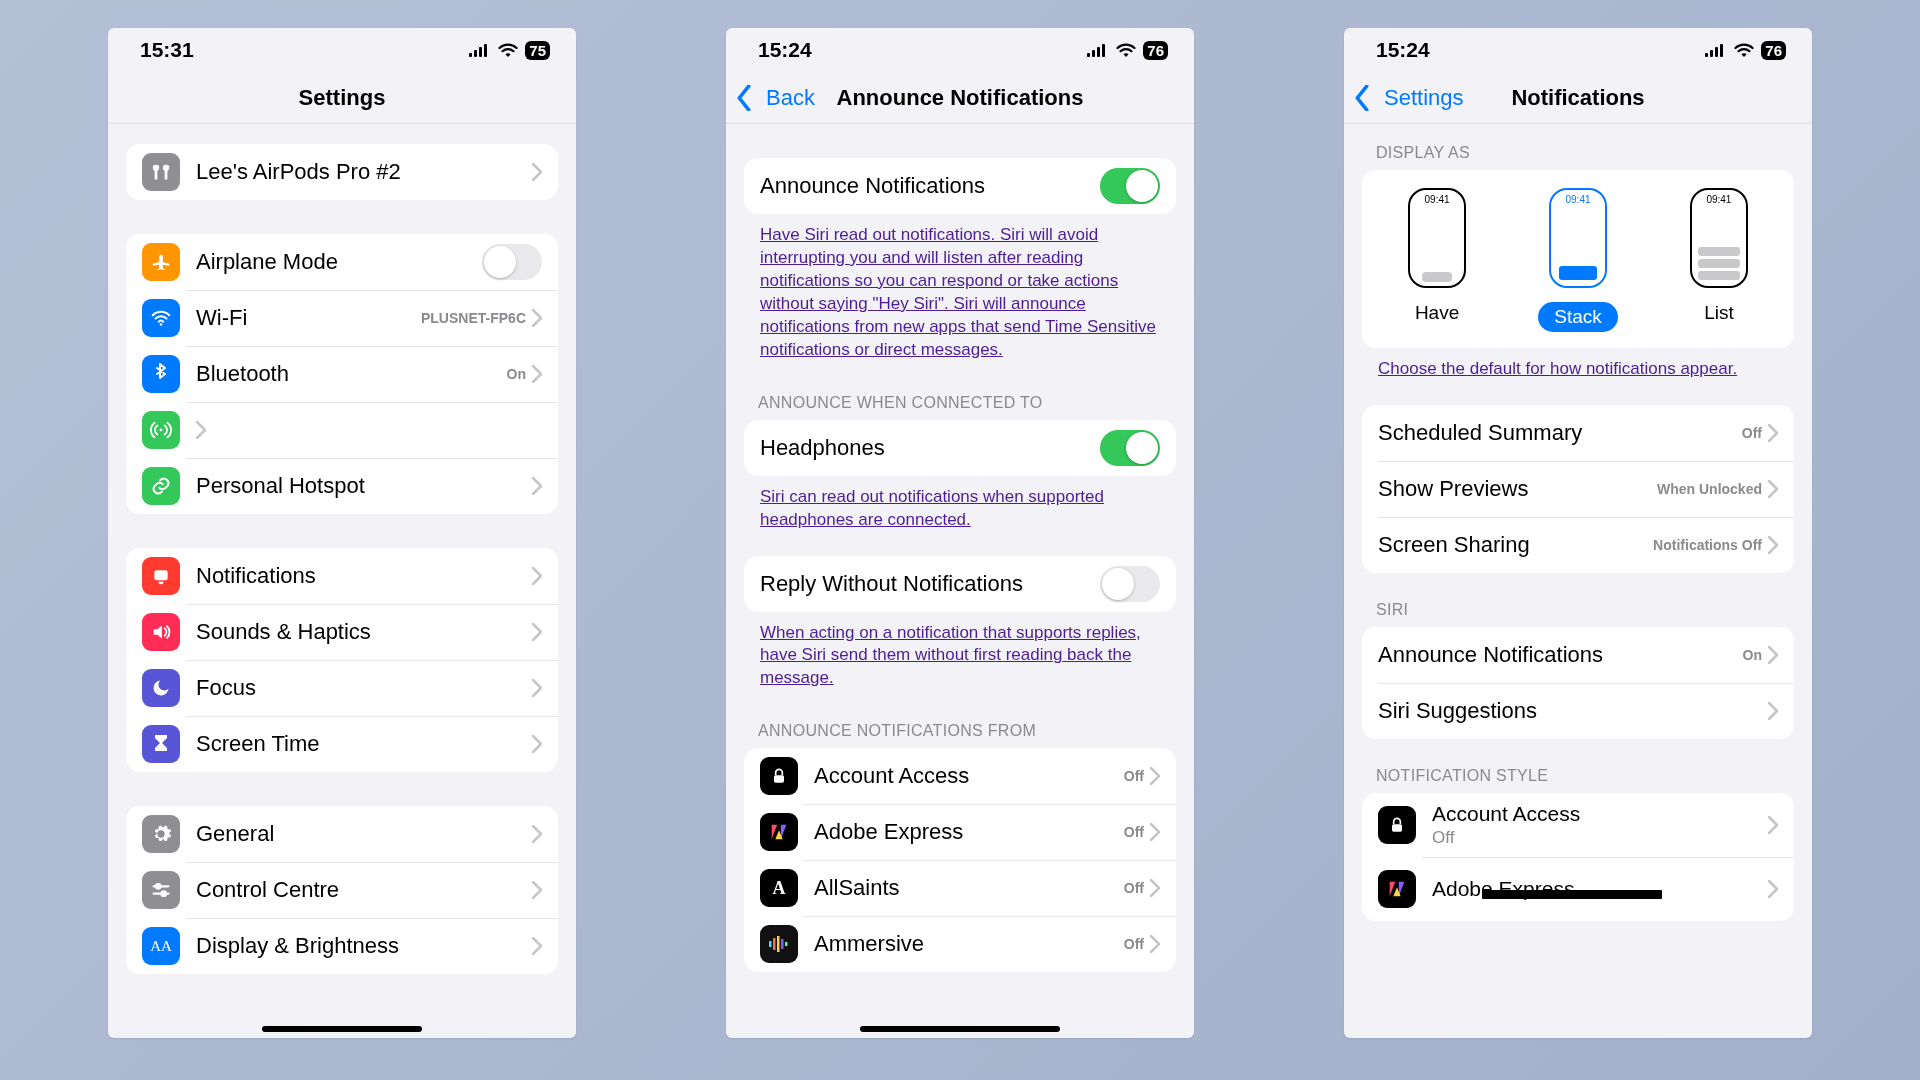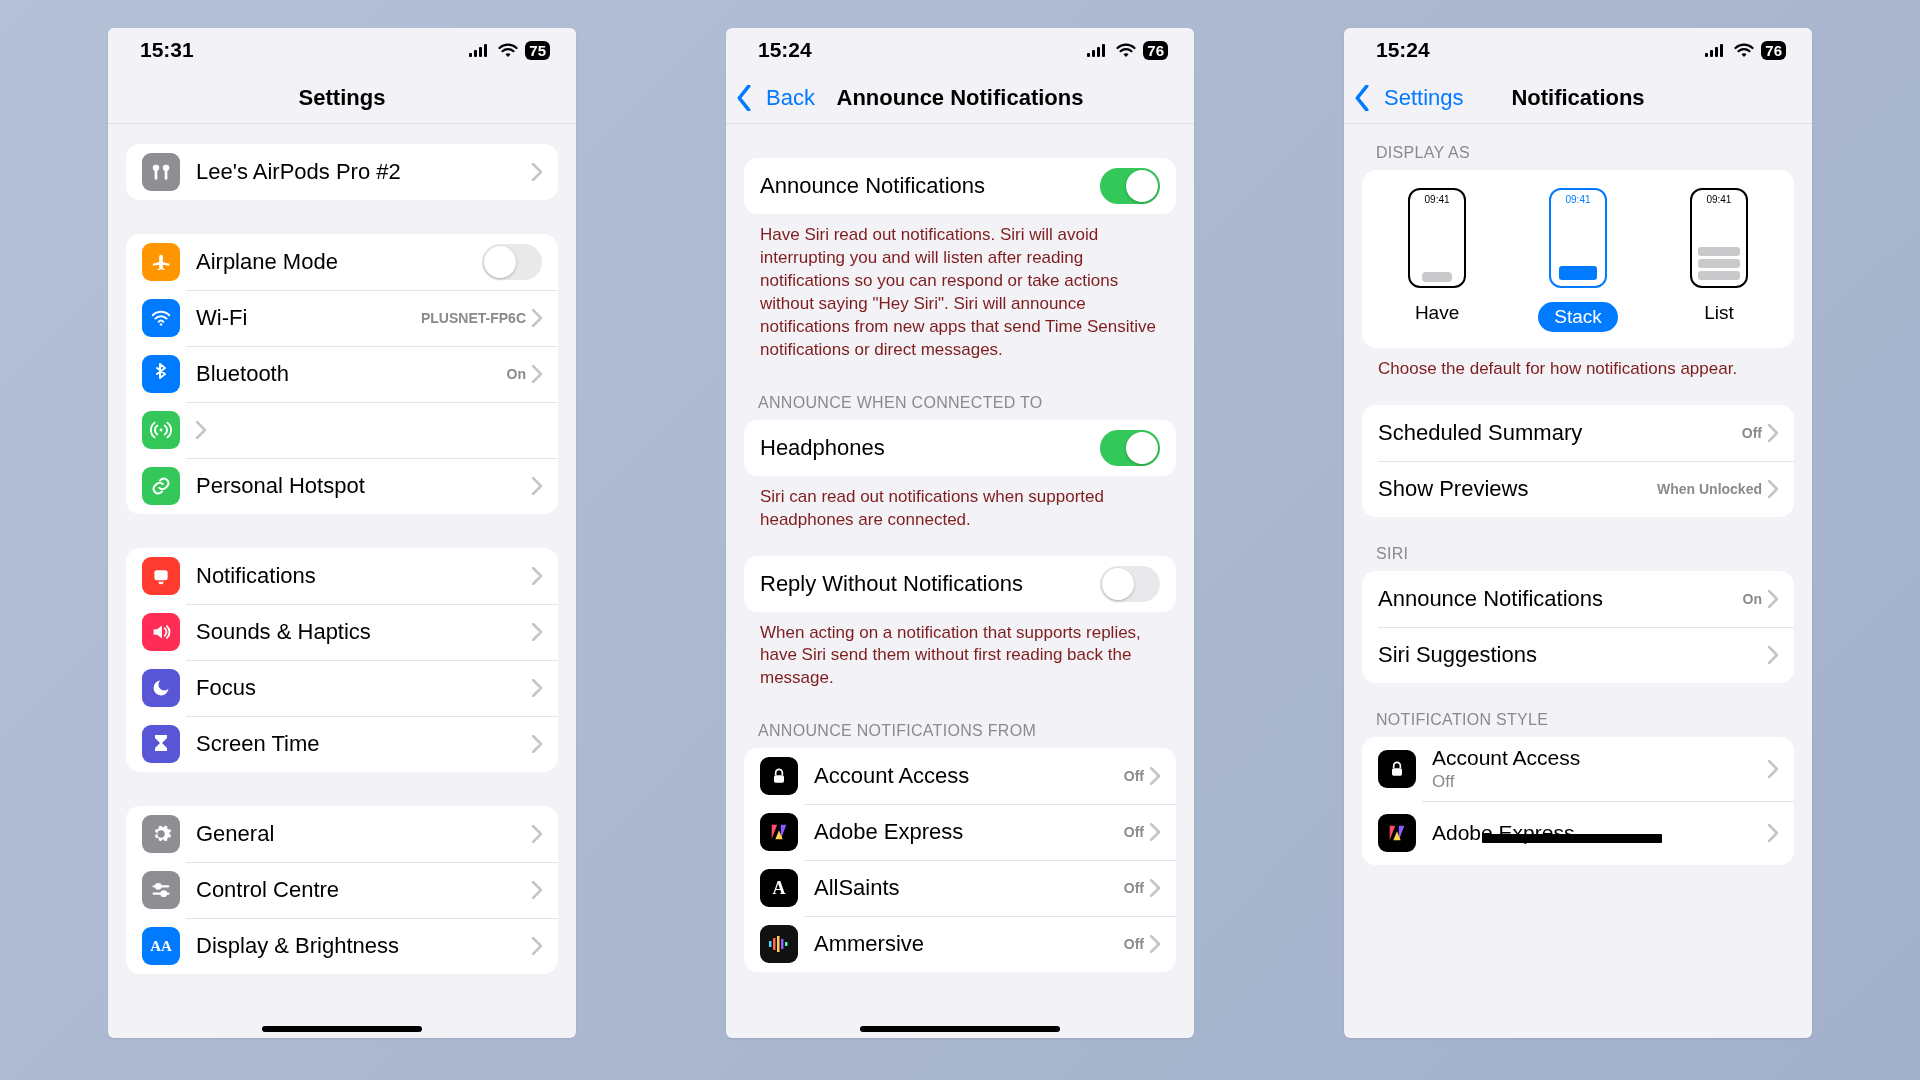--- a/index.html
+++ b/index.html
@@ -82,33 +82,34 @@
   }
   .toggle.on { background: #34c759; }
   .toggle .knob {
     position: absolute; width: 32px; height: 32px; border-radius: 16px;
     background: #fff; top: 2px; left: 2px;
     box-shadow: 0 1px 3px rgba(0,0,0,0.25);
     transition: none;
   }
   .toggle.on .knob { left: 26px; }
   .footer-text {
-    color: #7f1d1d; font-size: 17px; line-height: 1.35;
+    color: #4c1d95; font-size: 17px; line-height: 1.35;
     padding: 10px 16px 4px 16px;
+    text-decoration: underline;
   }
   .spacer-16 { height: 20px; }
   .spacer-28 { height: 34px; }
   
   .display-card {
     background: #fff; border-radius: 14px; padding: 18px 10px 16px 10px;
     display: flex; justify-content: space-around;
   }
   .mini { display: flex; flex-direction: column; align-items: center; gap: 14px; }
   .mini-phone {
-    width: 58px; height: 100px; border: 2.5px solid #000; border-radius: 12px;
+    width: 58px; height: 100px; border: 2.5px solid #000; border-radius: 18px;
     position: relative; display: flex; flex-direction: column; overflow: hidden;
   }
   .mini-phone.selected { border-color: #007aff; }
   .mini-phone .mtime {
     font-size: 10px; text-align: center; padding-top: 4px; font-weight: 500;
   }
   .mini-phone.selected .mtime { color: #007aff; }
   .mini-phone .mbody { flex: 1; position: relative; }
   .mini-phone .mstack {
     position: absolute; bottom: 6px; left: 6px; right: 6px;
@@ -350,21 +351,21 @@
           </span>
       <span class="label">Control Centre</span>
       <span class="chev">
             <svg viewBox="0 0 10 18">
               <path d="M1 1 L9 9 L1 17" stroke="currentColor" stroke-width="2.5" fill="none" stroke-linecap="round" stroke-linejoin="round"></path>
             </svg>
           </span>
         </div>
         <div class="row">
       <span class="icon" style="background:#007aff;">
-            <span style="color:#fff;font-family:-apple-system;font-weight:700;font-size:15px;text-align:right;">AA</span>
+            <span style="color:#fff;font-family:-apple-system;font-weight:400;font-size:15px;text-align:right;">AA</span>
           </span>
       <span class="label">Display &amp; Brightness</span>
       <span class="chev">
             <svg viewBox="0 0 10 18">
               <path d="M1 1 L9 9 L1 17" stroke="currentColor" stroke-width="2.5" fill="none" stroke-linecap="round" stroke-linejoin="round"></path>
             </svg>
           </span>
         </div>
       </div>
   </div>
@@ -591,20 +592,29 @@
         </div>
         <div class="row no-icon">
       <span class="label">Show Previews</span>
       <span class="value">When Unlocked</span>
       <span class="chev">
             <svg viewBox="0 0 10 18">
               <path d="M1 1 L9 9 L1 17" stroke="currentColor" stroke-width="2.5" fill="none" stroke-linecap="round" stroke-linejoin="round"></path>
             </svg>
           </span>
         </div>
+        <div class="row no-icon">
+      <span class="label">Screen Sharing</span>
+      <span class="value">Notifications Off</span>
+      <span class="chev">
+            <svg viewBox="0 0 10 18">
+              <path d="M1 1 L9 9 L1 17" stroke="currentColor" stroke-width="2.5" fill="none" stroke-linecap="round" stroke-linejoin="round"></path>
+            </svg>
+          </span>
+        </div>
       </div>
 
     <div class="group-header">SIRI</div>
     <div class="card" id="p3-siri">
         <div class="row no-icon">
       <span class="label">Announce Notifications</span>
       <span class="value">On</span>
       <span class="chev">
             <svg viewBox="0 0 10 18">
               <path d="M1 1 L9 9 L1 17" stroke="currentColor" stroke-width="2.5" fill="none" stroke-linecap="round" stroke-linejoin="round"></path>

